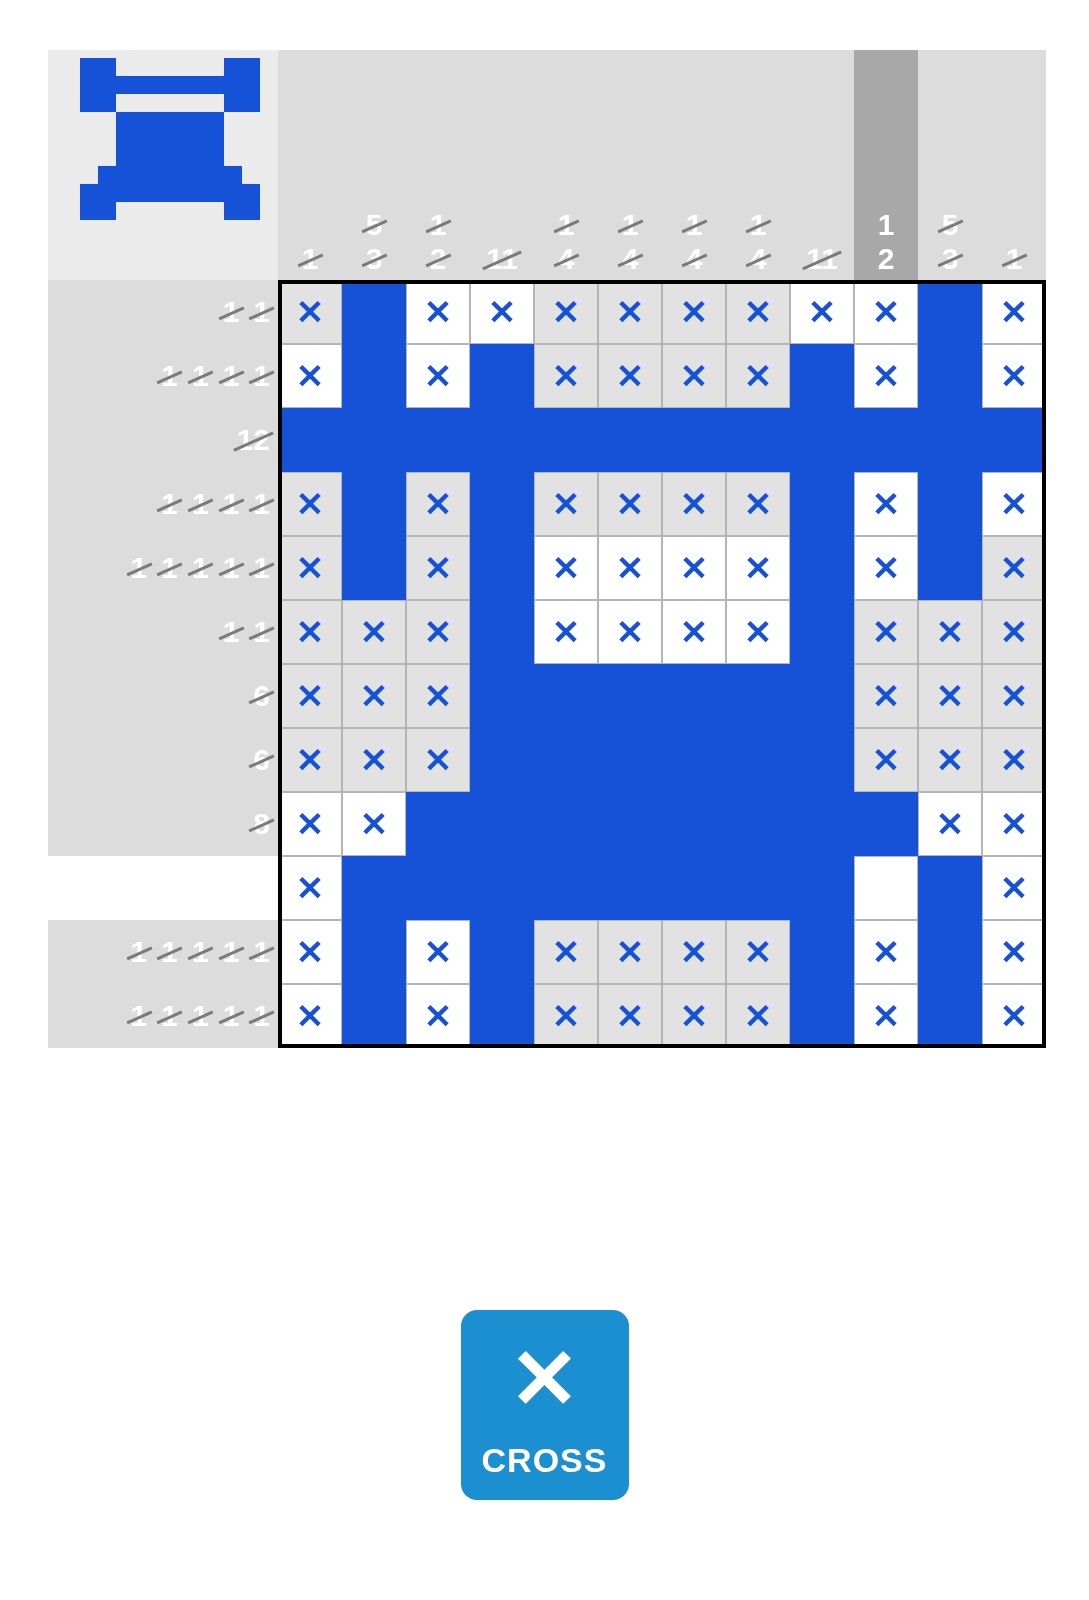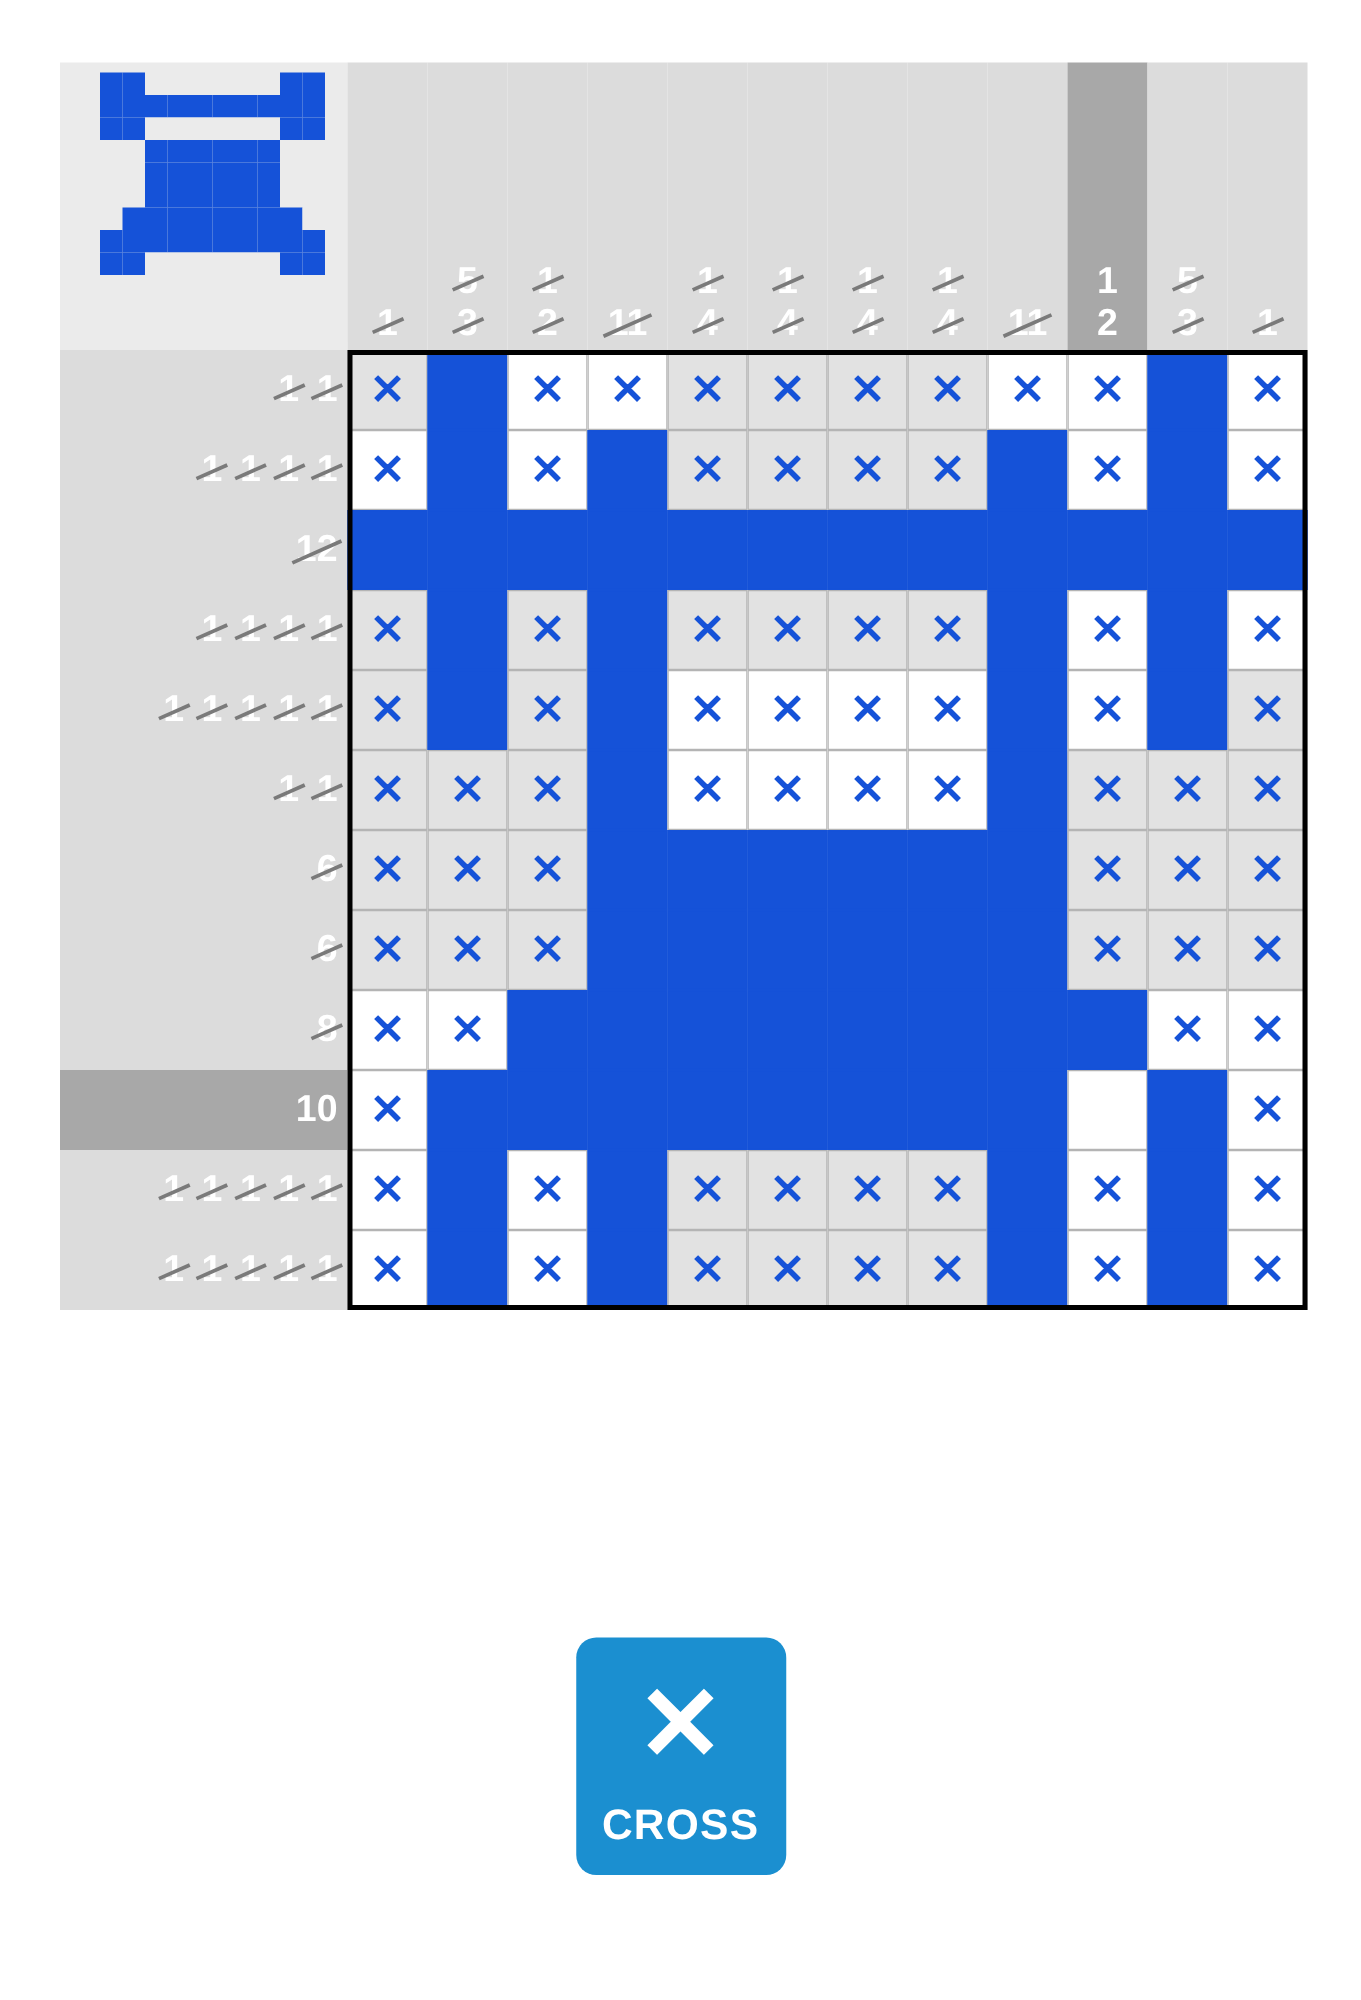--- a/index.html
+++ b/index.html
@@ -644,23 +644,20 @@
       <div class="cell s-fill" style="grid-area: 10 / 8;"></div>
       <div class="cell s-fill" style="grid-area: 10 / 9;"></div>
       <div class="cell s-fill" style="grid-area: 10 / 10;"></div>
       <div class="cell s-fill" style="grid-area: 10 / 11;"></div>
       <div class="cell s-empty" style="grid-area: 10 / 12;">
         <span class="x">✕</span>
       </div>
       <div class="cell s-empty" style="grid-area: 10 / 13;">
         <span class="x">✕</span>
       </div>
-      <div class="rowclue hl" style="grid-row: 11;">
-        <span class="num">10</span>
-      </div>
       <div class="cell s-empty" style="grid-area: 11 / 2;">
         <span class="x">✕</span>
       </div>
       <div class="cell s-fill" style="grid-area: 11 / 3;"></div>
       <div class="cell s-fill" style="grid-area: 11 / 4;"></div>
       <div class="cell s-fill" style="grid-area: 11 / 5;"></div>
       <div class="cell s-fill" style="grid-area: 11 / 6;"></div>
       <div class="cell s-fill" style="grid-area: 11 / 7;"></div>
       <div class="cell s-fill" style="grid-area: 11 / 8;"></div>
       <div class="cell s-fill" style="grid-area: 11 / 9;"></div>

